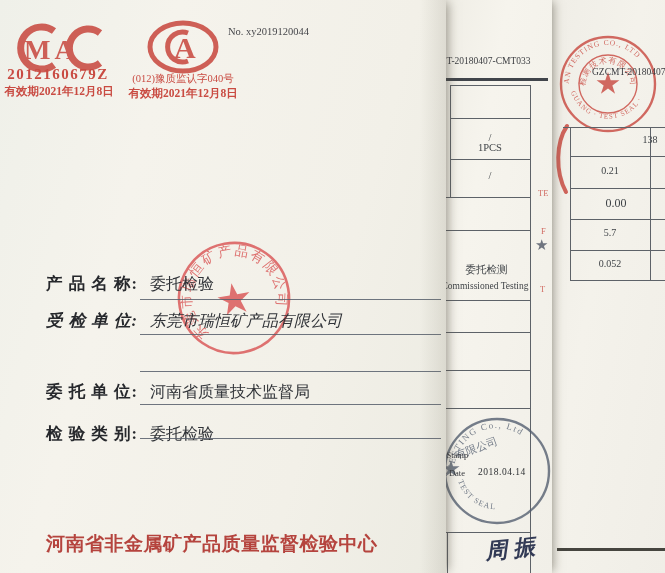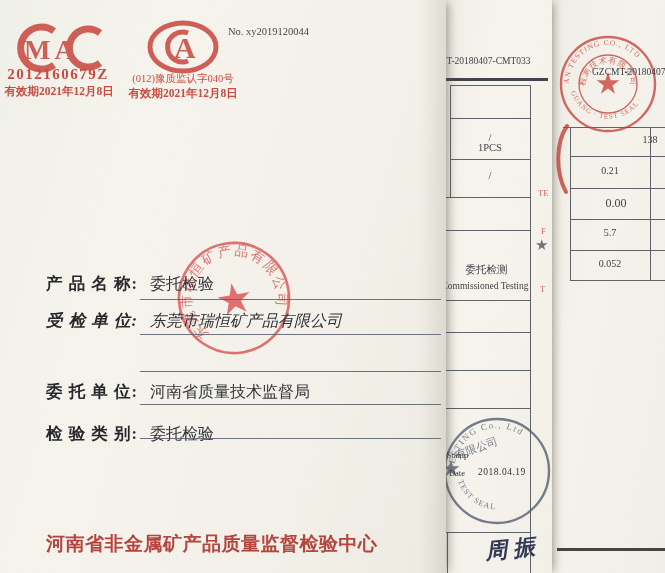--- a/index.html
+++ b/index.html
@@ -102,21 +102,21 @@
         <path id="m-bot" d="M19,68 A41,41 0 0 0 97,68"></path>
       </defs>
       <text font-size="9" fill="var(--seal-grey)" letter-spacing="1.5"><textPath href="#m-top">TESTING Co., Ltd</textPath></text>
       <text font-size="8" fill="var(--seal-grey)" letter-spacing="1"><textPath href="#m-bot">TEST SEAL</textPath></text>
       <text x="18" y="46" font-size="11" fill="var(--seal-grey)" transform="rotate(-20 18 46)">有限公司</text>
       <path d="M0,-1 L0.2245,-0.309 0.951,-0.309 0.363,0.118 0.588,0.809 0,0.382 -0.588,0.809 -0.363,0.118 -0.951,-0.309 -0.2245,-0.309 Z" transform="translate(12,56) scale(9)" fill="var(--seal-grey)"></path>
     </svg>
 
     <div class="abs" style="left:12px;top:450px;font-size:8.5px;color:#34363b;">l Stamp</div>
     <div class="abs" style="left:13px;top:468px;font-size:8.5px;color:#34363b;">e Date</div>
-    <div class="abs" style="left:48px;top:467px;font-size:9.5px;letter-spacing:.5px;color:#2e3134;">2018.04.19</div>
+    <div class="abs" style="left:48px;top:467px;font-size:9.5px;letter-spacing:.5px;color:#2e3134;">2018.04.14</div>
 
     <div class="abs" style="left:55px;top:534px;font-size:22px;font-weight:bold;font-style:italic;letter-spacing:6px;color:#323a55;transform:rotate(-6deg);white-space:nowrap;">周振</div>
 
     <div class="frag" style="left:108px;top:188px;">TE</div>
     <div class="frag" style="left:111px;top:226px;">F</div>
     <div class="abs" style="left:105px;top:236px;font-size:15px;color:#59606e;opacity:.85;">★</div>
     <div class="frag" style="left:110px;top:284px;">T</div>
   </div>
 
   <div class="page" id="main-page">

